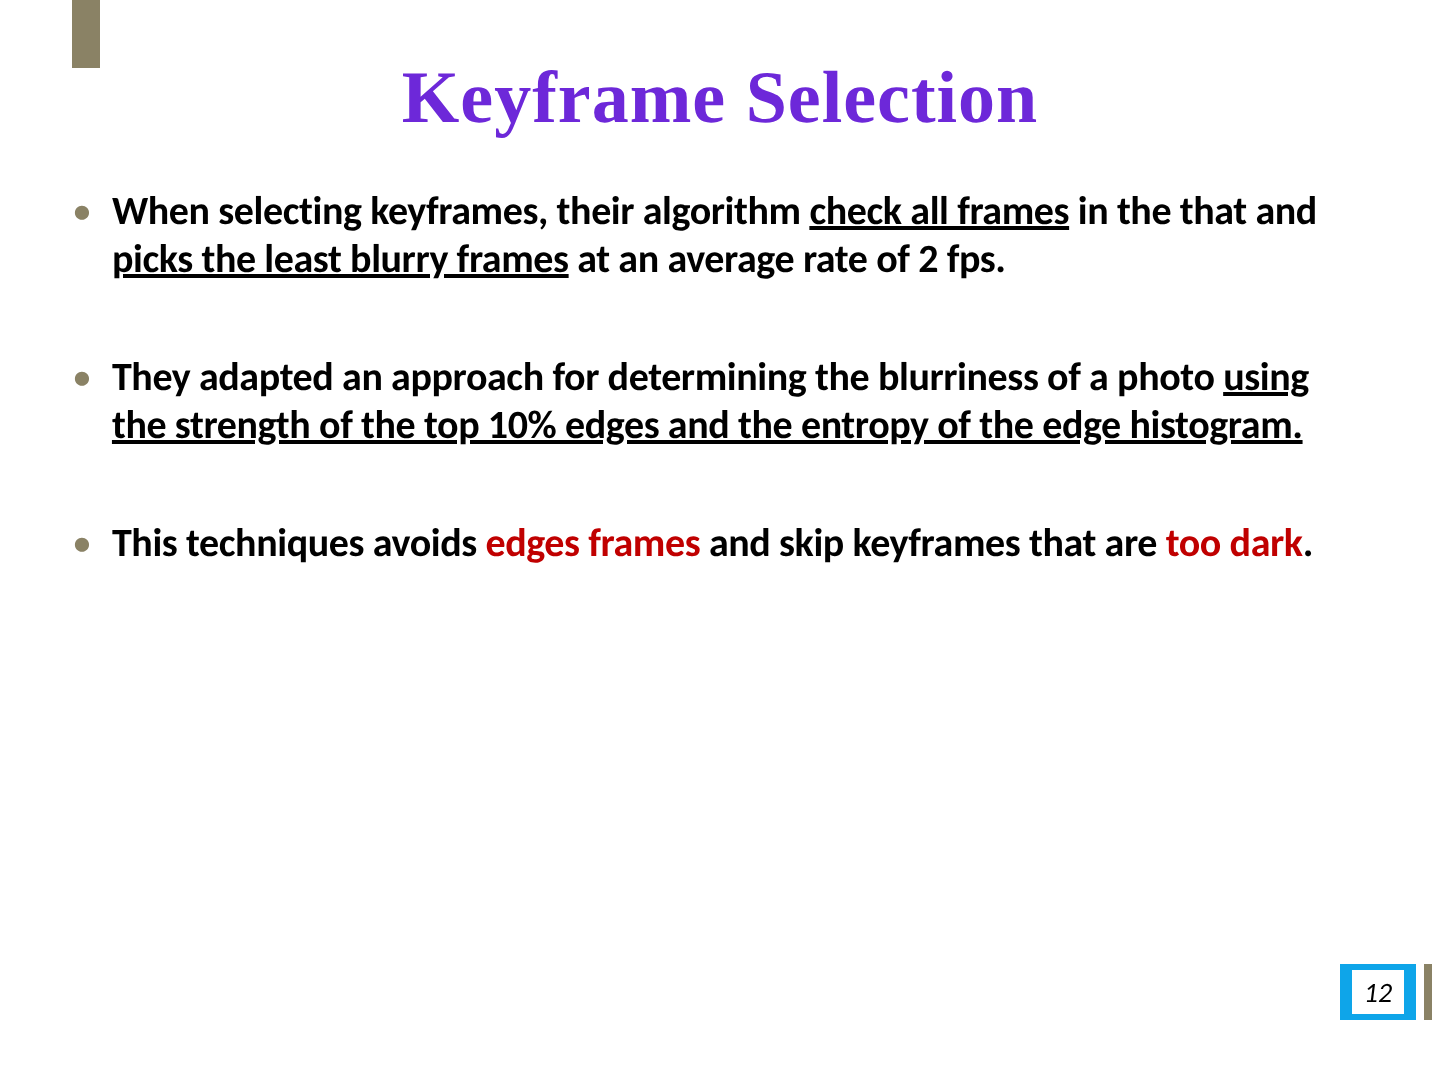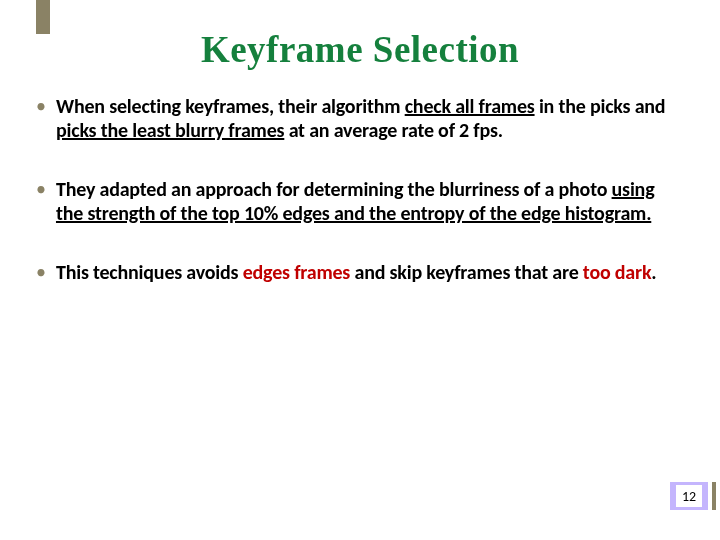--- a/index.html
+++ b/index.html
@@ -16,21 +16,21 @@
     left: 36px;
     top: 0;
     width: 14px;
     height: 34px;
     background: #8a8265;
   }
   .title {
     font-family: Georgia, 'Times New Roman', serif;
     font-weight: 700;
     font-size: 37px;
-    color: #15803d;
+    color: #6d28d9;
     text-align: center;
     padding-top: 28px;
     letter-spacing: 0.5px;
   }
   .content {
     padding: 24px 36px 0 36px;
     font-family: Calibri, 'Segoe UI', Arial, sans-serif;
   }
   .bullet-item {
     display: flex;
@@ -52,24 +52,25 @@
     letter-spacing: -0.2px;
   }
   .u { text-decoration: underline; text-align: center; }
   .red { color: #c00000; }
   .page-badge {
     position: absolute;
     right: 12px;
     bottom: 30px;
     width: 38px;
     height: 28px;
-    background: #c4b5fd;
+    background: #0ea5e9;
     display: flex;
     align-items: center;
     justify-content: center;
+    font-style: italic;
   }
   .page-badge-inner {
     background: #fff;
     width: 26px;
     height: 22px;
     display: flex;
     align-items: center;
     justify-content: center;
     font-family: Calibri, Arial, sans-serif;
     font-size: 14px;
@@ -87,21 +88,21 @@
 </head>
 <body>
 
 <div class="accent-bar"></div>
 
 <h1 class="title">Keyframe Selection</h1>
 
 <div class="content">
   <div class="bullet-item">
     <span class="bullet">•</span>
-    <p class="bullet-text"><span>When selecting keyframes, their algorithm </span><span class="u">check all frames</span><span> in the picks and </span><span class="u">picks the least blurry frames</span><span> at an average rate of 2 fps.</span></p>
+    <p class="bullet-text"><span>When selecting keyframes, their algorithm </span><span class="u">check all frames</span><span> in the that and </span><span class="u">picks the least blurry frames</span><span> at an average rate of 2 fps.</span></p>
   </div>
   <div class="bullet-item">
     <span class="bullet">•</span>
     <p class="bullet-text"><span>They adapted an approach for determining the blurriness of a photo </span><span class="u">using the strength of the top 10% edges and the entropy of the edge histogram.</span></p>
   </div>
   <div class="bullet-item">
     <span class="bullet">•</span>
     <p class="bullet-text"><span>This techniques avoids </span><span class="red">edges frames </span><span>and skip keyframes that are </span><span class="red">too dark</span><span>.</span></p>
   </div>
 </div>

